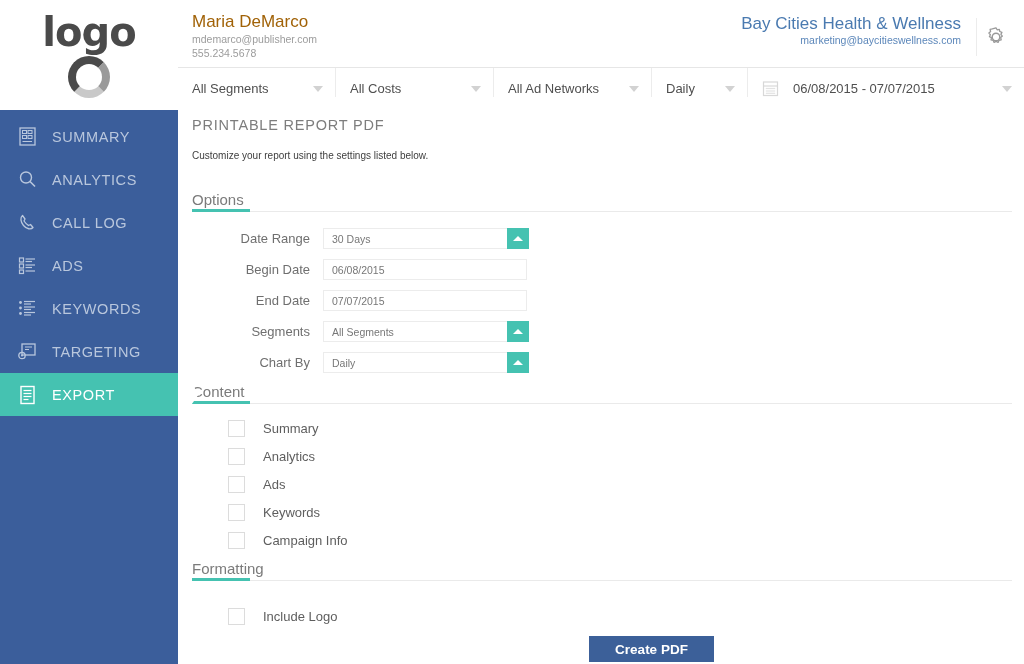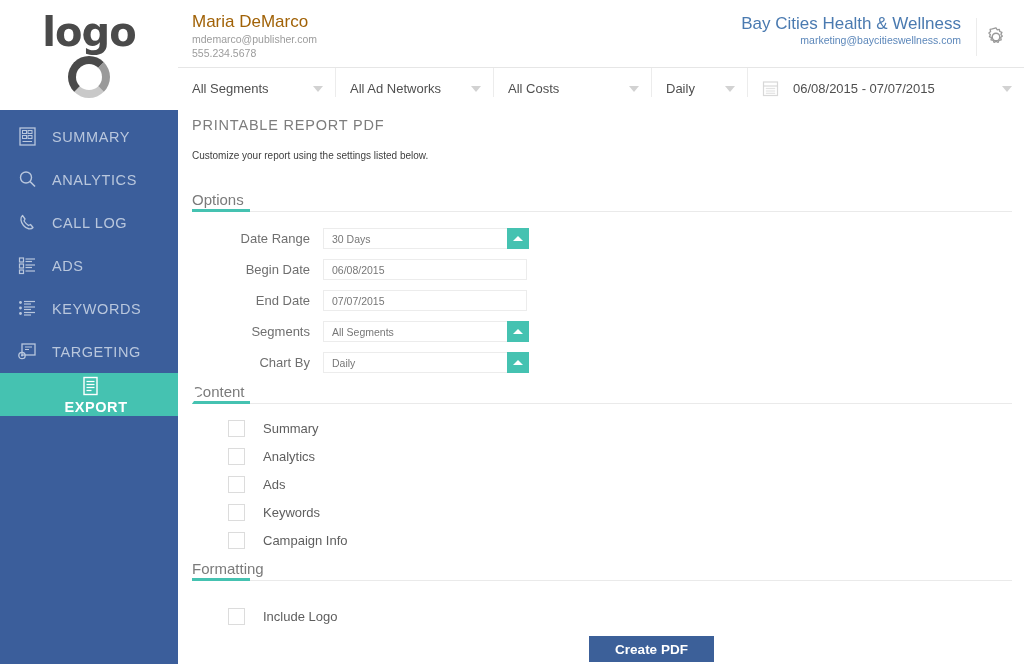--- a/index.html
+++ b/index.html
@@ -47,22 +47,21 @@
     letter-spacing: 0.6px;
   }
   .nav-item .ico {
     width: 26px; height: 22px; margin-right: 12px;
     display: flex; align-items: center; justify-content: center;
     flex: 0 0 26px;
   }
   .nav-item.active {
     background: #45c2b1;
     color: #ffffff;
-    font-weight: bold;
-    flex-direction: column;
+    font-weight: normal;
   }
   .nav-item.active::after {
     content: "";
     position: absolute; right: -15px; top: 0;
     width: 0; height: 0;
     border-top: 21.5px solid transparent;
     border-bottom: 21.5px solid transparent;
     border-left: 15px solid #45c2b1;
   }
   .nav-item.active .notch {
@@ -329,26 +328,26 @@
         </svg>
       </span>
     </div>
   </div>
 
   <div class="filterbar">
     <div class="filt f1">
       <span class="lbl">All Segments</span>
       <span class="caret"></span>
     </div>
+    <div class="filt f3">
+      <span class="lbl">All Costs</span>
+      <span class="caret"></span>
+    </div>
     <div class="filt f2">
       <span class="lbl">All Ad Networks</span>
-      <span class="caret"></span>
-    </div>
-    <div class="filt f3">
-      <span class="lbl">All Costs</span>
       <span class="caret"></span>
     </div>
     <div class="filt f4">
       <span class="lbl">Daily</span>
       <span class="caret"></span>
     </div>
     <div class="filt f5">
       <span class="cal-ico">
         <svg width="17" height="17" viewBox="0 0 17 17">
           <rect x="1.5" y="2" width="14" height="13.5" fill="none" stroke="#d8d8d8" stroke-width="1.2"></rect>

